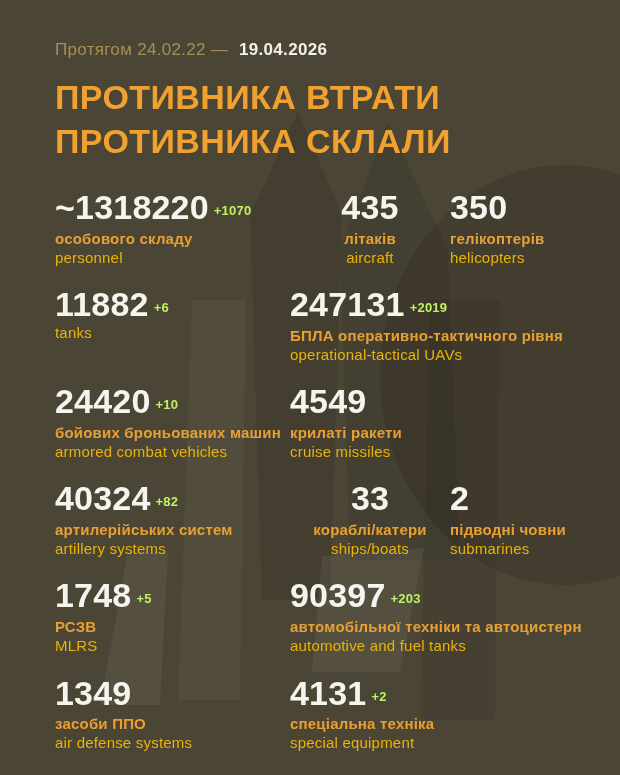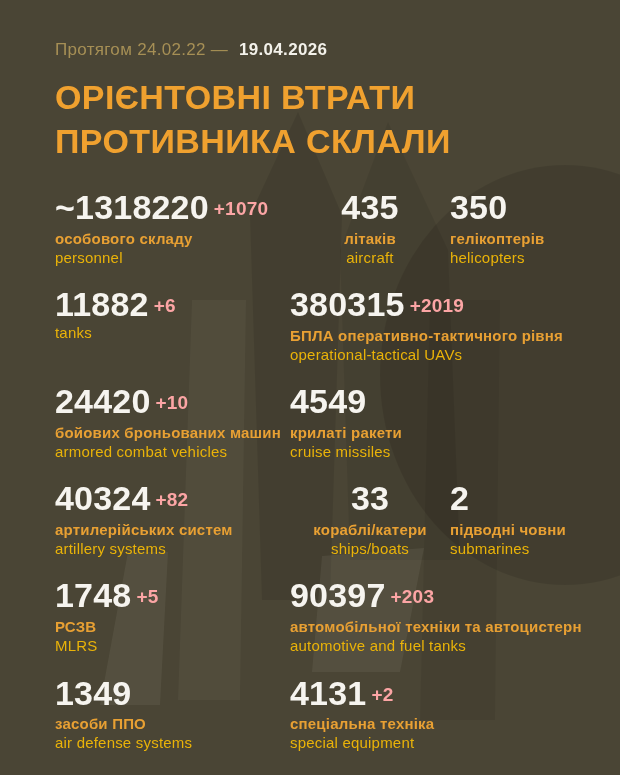--- a/index.html
+++ b/index.html
@@ -34,21 +34,21 @@
   }
   .c1{grid-column:1;}
   .c2{grid-column:2;text-align:center;}
   .c3{grid-column:3;}
   .c23{grid-column:2 / 4;}
   .stat .num{
     color:#f6f4ef;font-size:34px;font-weight:700;line-height:1.08;
     white-space:nowrap;letter-spacing:.2px;
   }
   .stat .delta{
-    color:#fca5a5;font-size:19px;font-weight:700;
+    color:#bef264;font-size:13px;font-weight:700;
     margin-left:5px;position:relative;top:-4px;letter-spacing:.2px;
   }
   .stat .lua{color:#e8a033;font-size:15px;line-height:1.28;margin-top:3px;letter-spacing:.2px;font-weight:bold;}
   .stat .len{color:#eab308;font-size:15px;line-height:1.28;letter-spacing:.2px;}
 </style>
 </head>
 <body>
 
 <div class="poster">
 
@@ -63,21 +63,21 @@
   </svg>
 
   <div class="content">
 
     <div class="period">
       <span class="prefix">Протягом 24.02.22 —</span>
       <span class="date">19.04.2026</span>
     </div>
 
     <h1 class="title">
-      <span>ОРІЄНТОВНІ ВТРАТИ</span>
+      <span>ПРОТИВНИКА ВТРАТИ</span>
       <span>ПРОТИВНИКА СКЛАЛИ</span>
     </h1>
 
     <div class="grid">
 
       <div class="stat c1">
         <div class="num"><span>~1318220</span><span class="delta">+1070</span></div>
         <div class="lua">особового складу</div>
         <div class="len">personnel</div>
       </div>
@@ -90,21 +90,21 @@
         <div class="num"><span>350</span></div>
         <div class="lua">гелікоптерів</div>
         <div class="len">helicopters</div>
       </div>
 
       <div class="stat c1">
         <div class="num"><span>11882</span><span class="delta">+6</span></div>
         <div class="len">tanks</div>
       </div>
       <div class="stat c23">
-        <div class="num"><span>380315</span><span class="delta">+2019</span></div>
+        <div class="num"><span>247131</span><span class="delta">+2019</span></div>
         <div class="lua">БПЛА оперативно-тактичного рівня</div>
         <div class="len">operational-tactical UAVs</div>
       </div>
 
       <div class="stat c1">
         <div class="num"><span>24420</span><span class="delta">+10</span></div>
         <div class="lua">бойових броньованих машин</div>
         <div class="len">armored combat vehicles</div>
       </div>
       <div class="stat c23">

